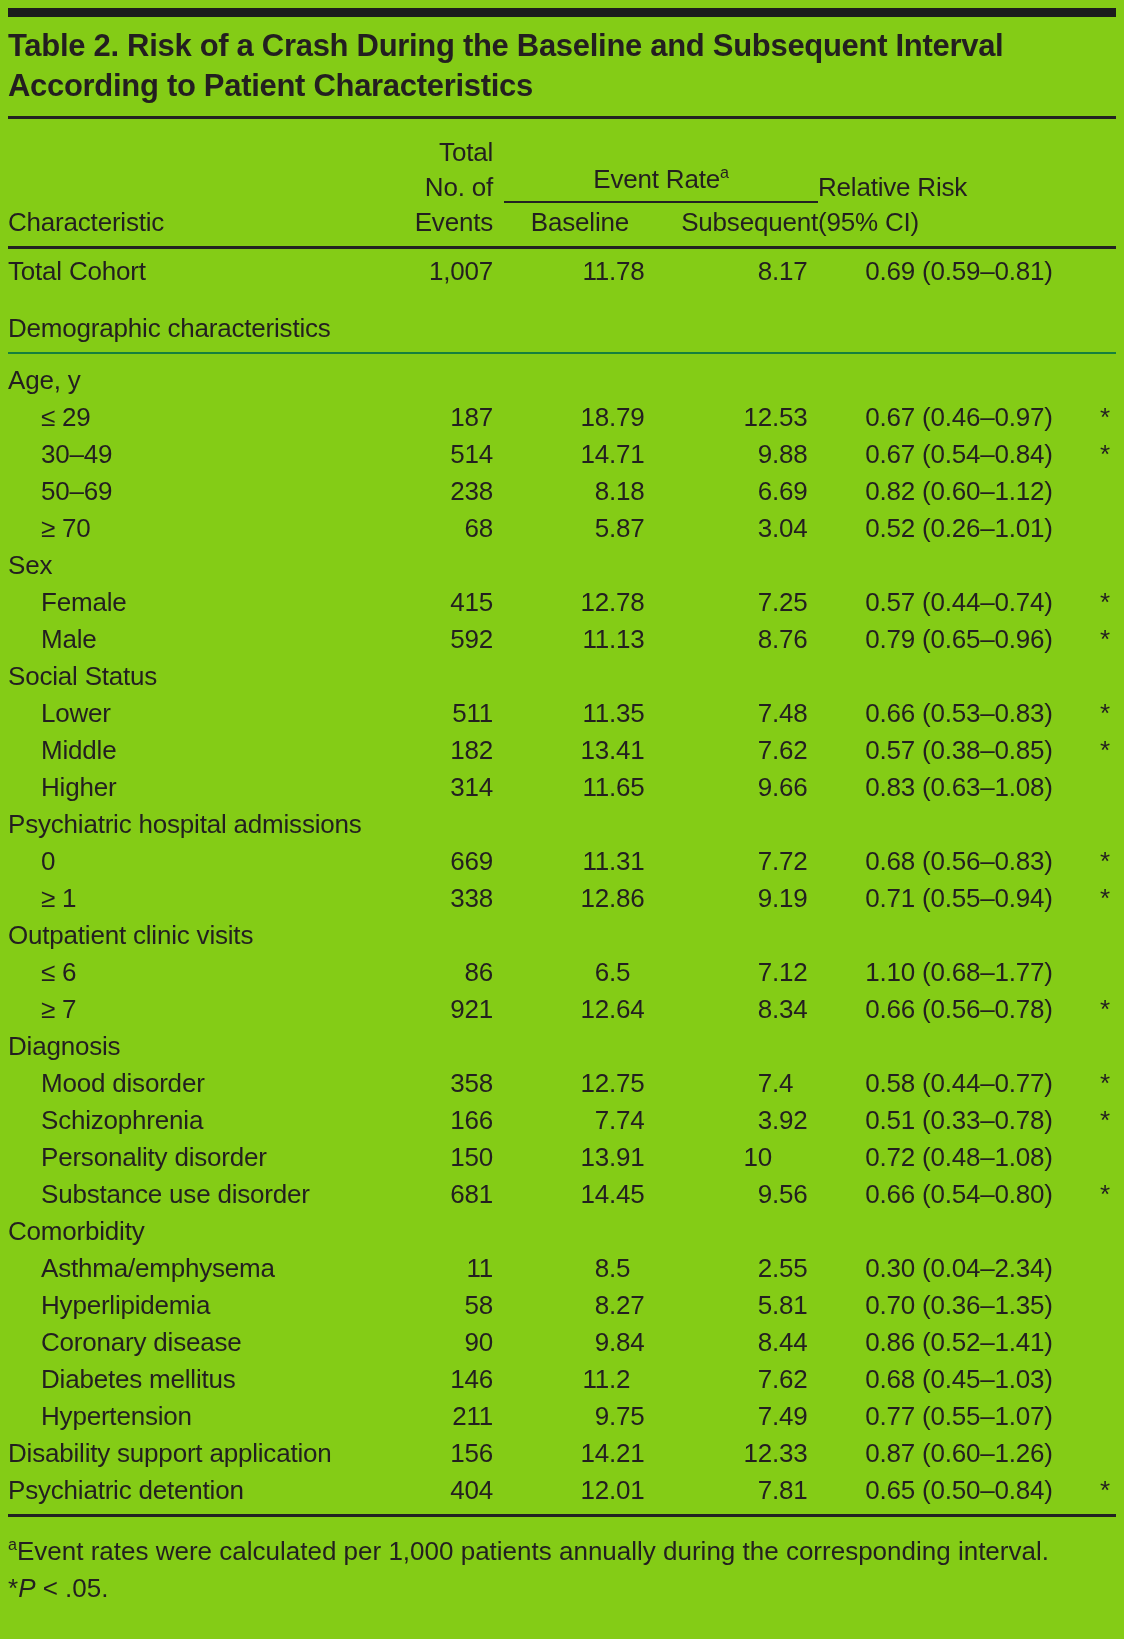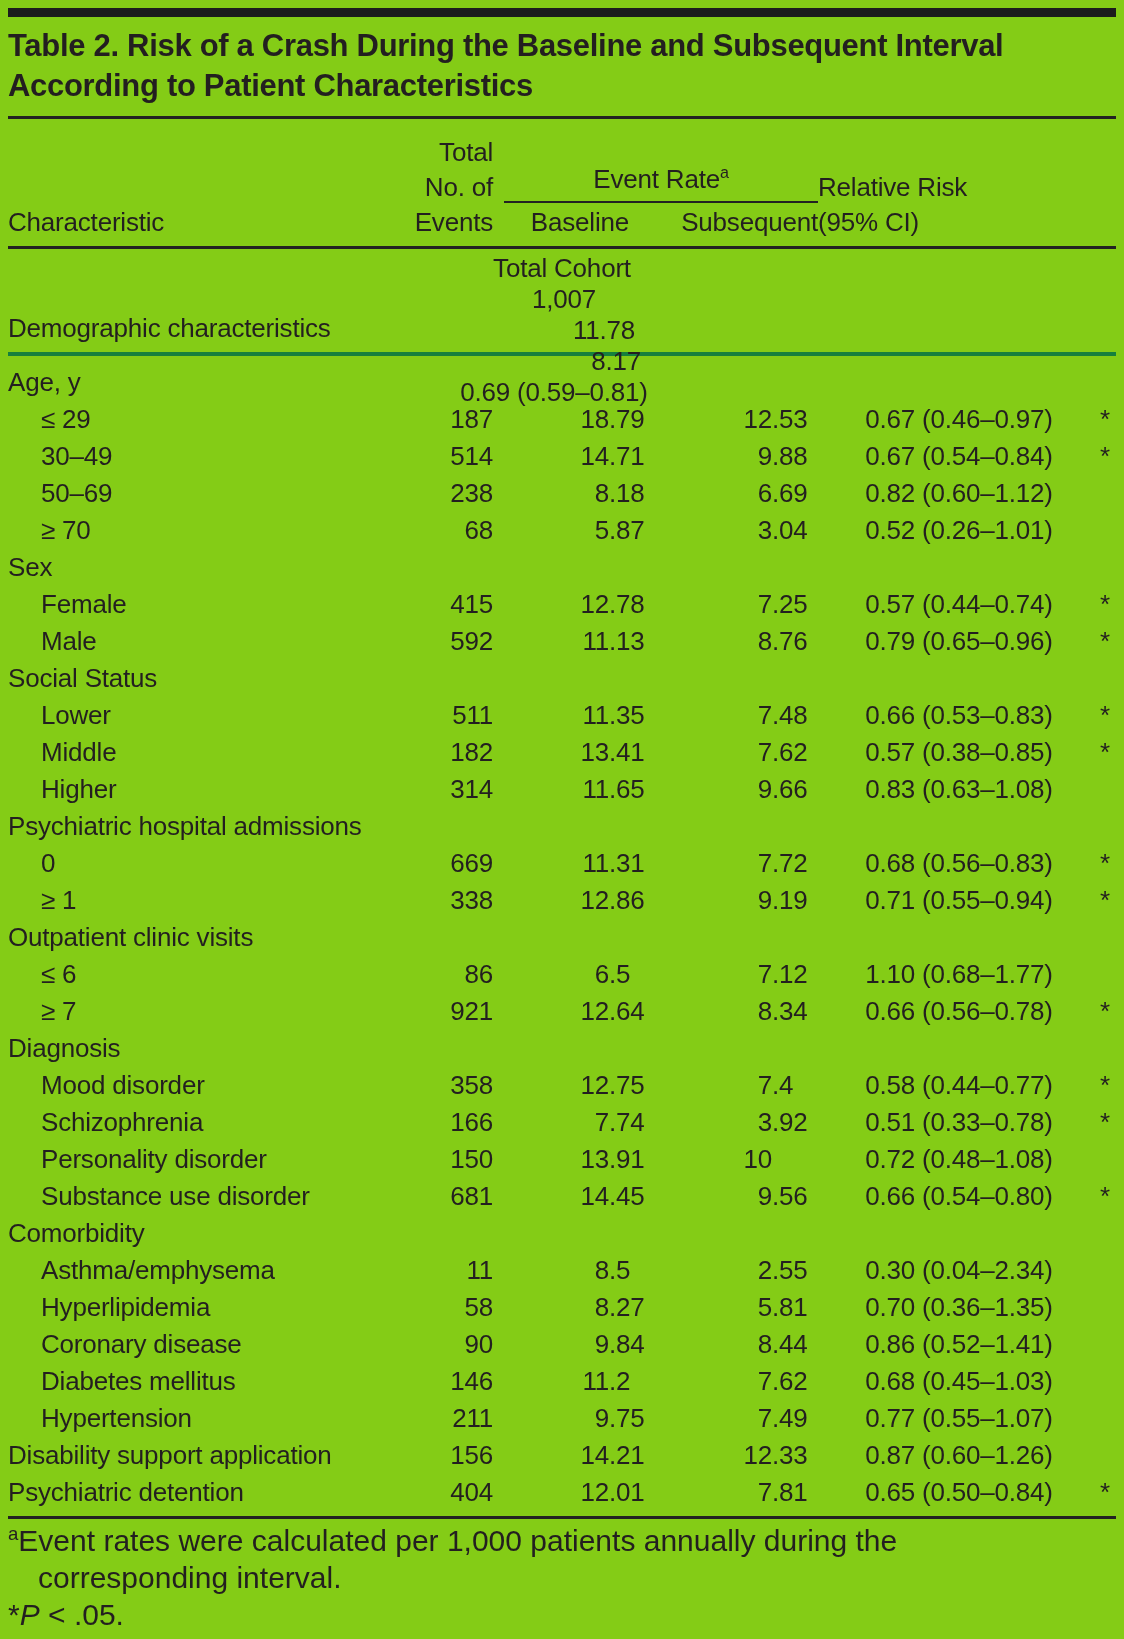--- a/index.html
+++ b/index.html
@@ -36,40 +36,40 @@
   .rate-cols { display:flex; }
   .rate-cols .bl { text-align:right; padding-right:10px; box-sizing:border-box; }
   .rate-cols .sub { text-align:right; box-sizing:border-box; }
   .col-rr { text-align:left; }
   sup { font-size:62%; line-height:0; }
 
   .head-rule { height:3px; background:#222222; }
 
   .tbody { padding-top:4px; font-size:26px; letter-spacing:-0.2px; }
   .row { display:flex; align-items:center; height:37px; }
-  .row.gap-after { margin-bottom:14px;flex-direction:column; }
+  .row.gap-after { margin-bottom:14px; }
   .row.rule-after {
-    height:48px; border-bottom:4px solid #15803d; margin-bottom:8px;
+    height:48px; border-bottom:2px solid #15803d; margin-bottom:8px;
     align-items:center;
   }
   .cell-label { flex:1; white-space:nowrap; }
   .indent .cell-label { padding-left:33px; }
   .cell-events { text-align:right; padding-right:11px; box-sizing:border-box; }
   .cell-bl, .cell-sub { display:flex; box-sizing:border-box; }
   .cell-bl .int, .cell-sub .int { flex:1; text-align:right; }
   .cell-bl .frac { width:30px; }
   .cell-sub { padding-right:12px; }
   .cell-sub .frac { width:34px; }
   .cell-rr { display:flex; }
   .cell-rr .rr-value { flex:1; text-align:center; white-space:nowrap; }
   .cell-rr .rr-star { width:16px; }
 
   .end-rule { height:3px; background:#222222; margin-top:5px; }
 
-  .footnotes { padding-top:3px; font-size:30px; line-height:37px; letter-spacing:0; }
+  .footnotes { padding-top:16px; font-size:26px; line-height:37px; letter-spacing:0; }
   .fn-a { max-width:1048px; padding-left:30px; text-indent:-30px; }
   .fn-star em { font-style:italic; }
 </style>
 </head>
 <body>
 
 <div class="page">
 
   <div class="topbar"></div>
 

